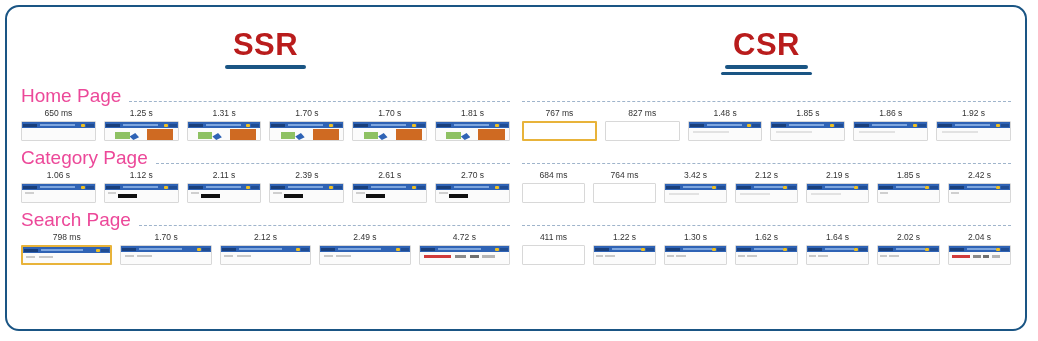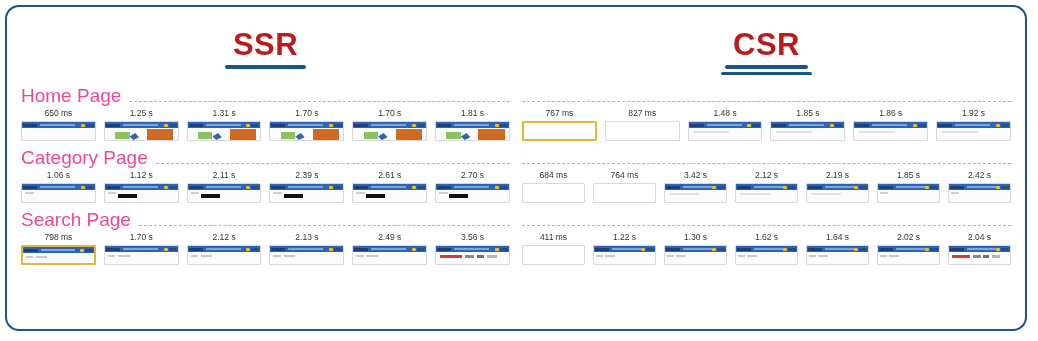--- a/index.html
+++ b/index.html
@@ -504,47 +504,34 @@
                       <span class="nbmid"></span>
                       <span class="nbend"></span>
                     </span>
                     <span class="body-area">
                       <span class="search-line"></span>
                       <span class="search-line2"></span>
                     </span>
                   </div>
                 </div>
                 <div class="frame">
-                  <div class="frame-time">2.13 s</div>
+                  <div class="frame-time">2.49 s</div>
                   <div class="shot">
                     <span class="navbar">
                       <span class="nbmid"></span>
                       <span class="nbend"></span>
                     </span>
                     <span class="body-area">
                       <span class="search-line"></span>
                       <span class="search-line2"></span>
                     </span>
                   </div>
                 </div>
                 <div class="frame">
-                  <div class="frame-time">2.49 s</div>
-                  <div class="shot">
-                    <span class="navbar">
-                      <span class="nbmid"></span>
-                      <span class="nbend"></span>
-                    </span>
-                    <span class="body-area">
-                      <span class="search-line"></span>
-                      <span class="search-line2"></span>
-                    </span>
-                  </div>
-                </div>
-                <div class="frame">
-                  <div class="frame-time">3.56 s</div>
+                  <div class="frame-time">4.72 s</div>
                   <div class="shot">
                     <span class="navbar">
                       <span class="nbmid"></span>
                       <span class="nbend"></span>
                     </span>
                     <span class="body-area">
                       <span class="res-red"></span>
                       <span class="res-grey1"></span>
                       <span class="res-grey2"></span>
                       <span class="res-grey3"></span>

